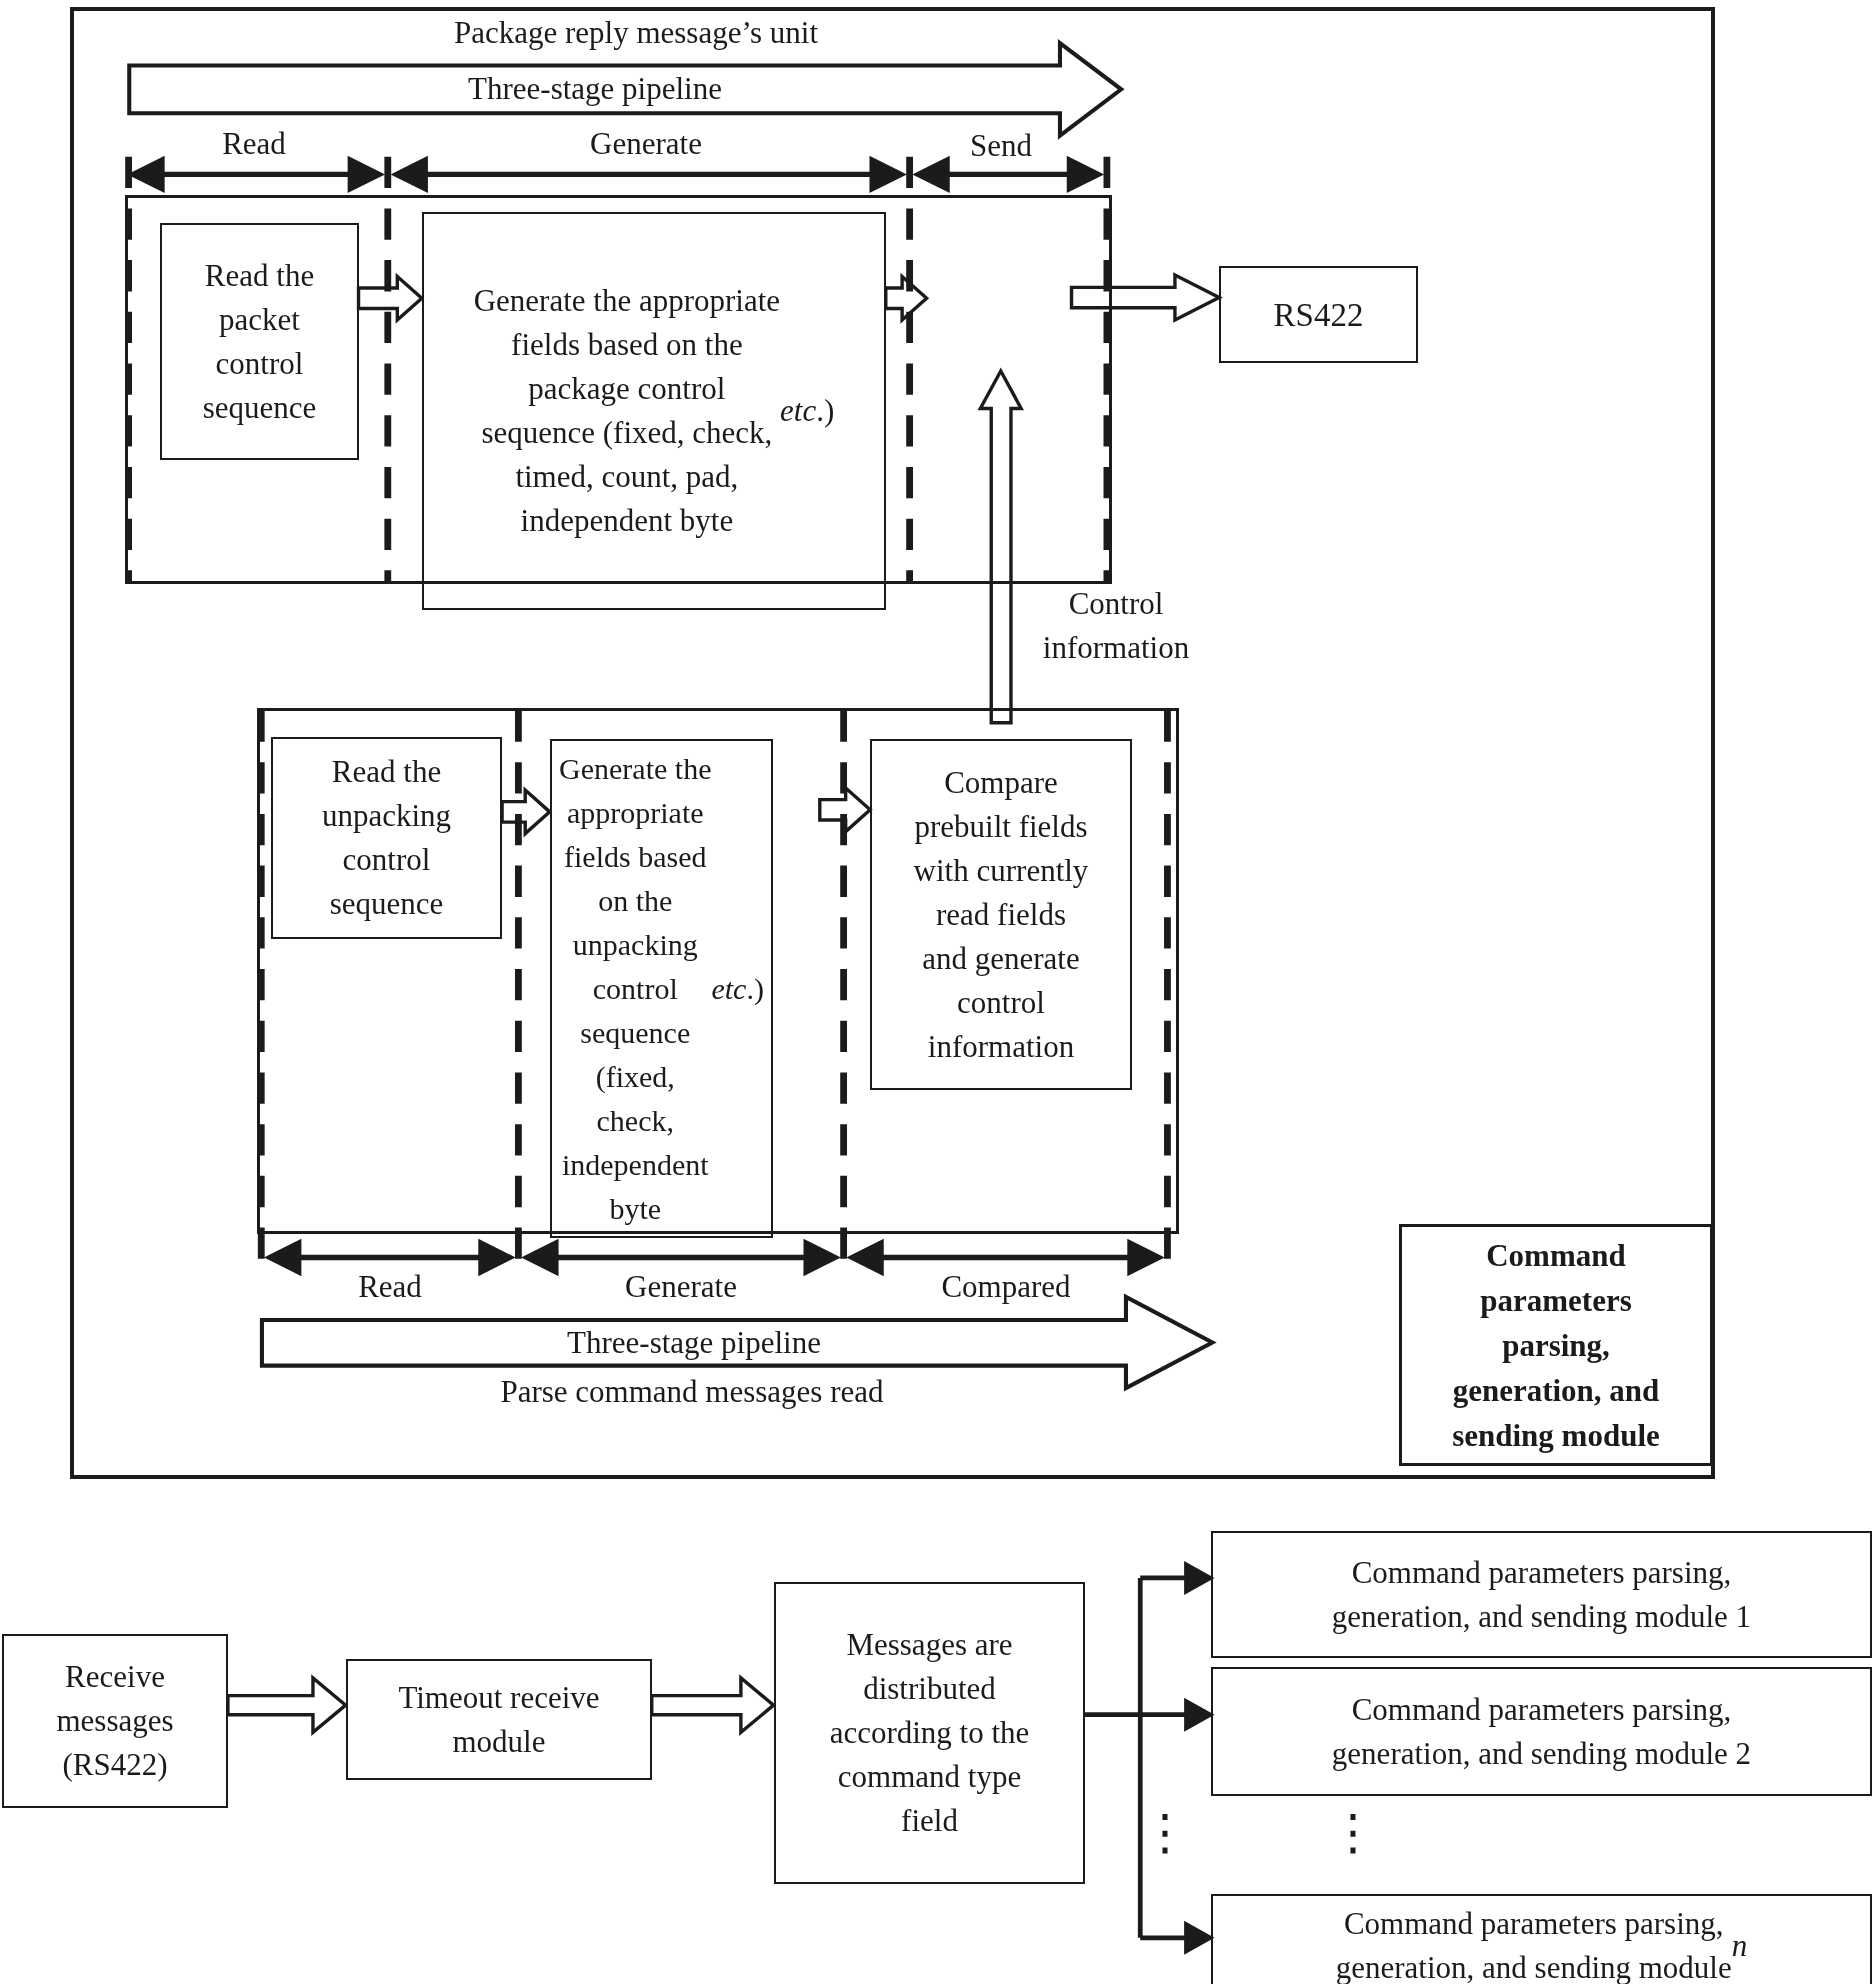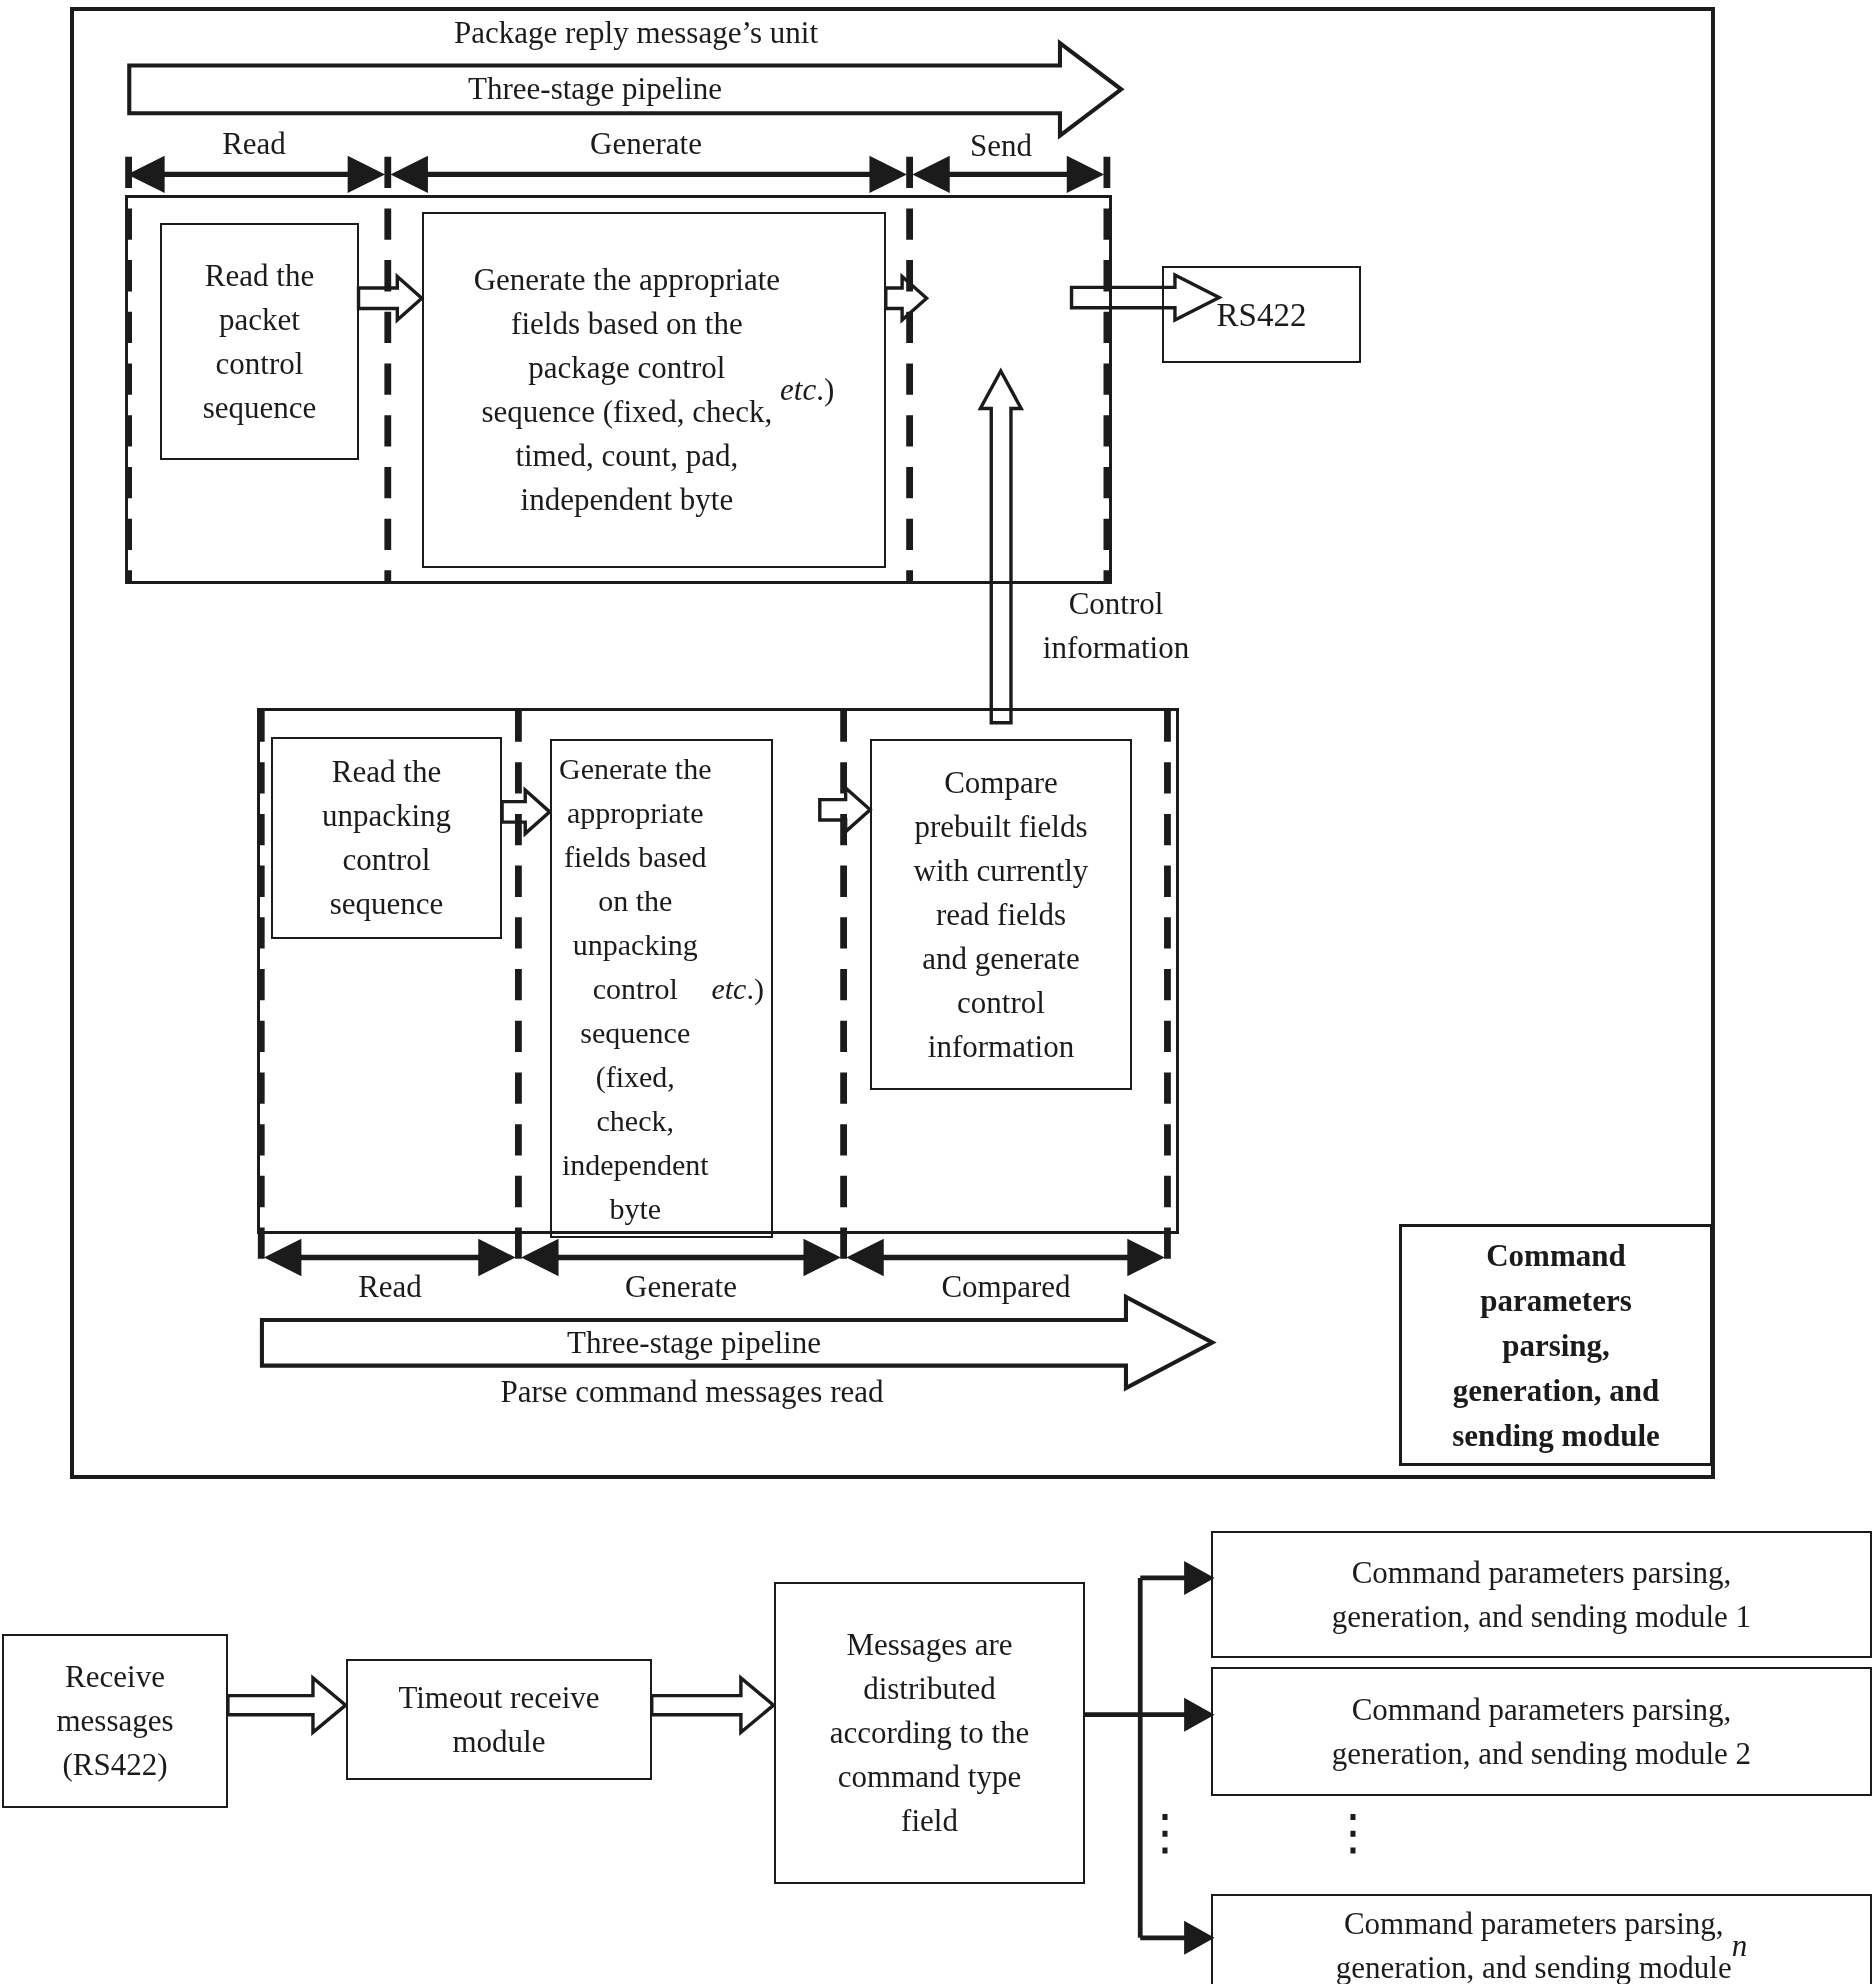--- a/index.html
+++ b/index.html
@@ -96,27 +96,27 @@
   <div class="lbl" style="left:595px;top:89px;">Three-stage pipeline</div>
 
   <div class="lbl" style="left:254px;top:144px;">Read</div>
   <div class="lbl" style="left:646px;top:144px;">Generate</div>
   <div class="lbl" style="left:1001px;top:146px;">Send</div>
 
   <div class="box" style="left:160px;top:207px;width:199px;height:237px;">Read the
 packet
 control
 sequence</div>
-  <div class="box" style="left:422px;top:196px;width:464px;height:356px;">Generate the appropriate
+  <div class="box" style="left:422px;top:196px;width:464px;height:398px;">Generate the appropriate
 fields based on the
 package control
 sequence (fixed, check,
 timed, count, pad,
 independent byte <i>etc</i>.)</div>
-  <div class="box" style="left:1162px;top:250px;width:199px;height:97px;font-size:33px;">RS422</div>
+  <div class="box" style="left:1219px;top:250px;width:199px;height:97px;font-size:33px;">RS422</div>
 
   <div class="lbl" style="left:1116px;top:626px;">Control
 information</div>
 
   <div class="box" style="left:271px;top:721px;width:231px;height:202px;">Read the
 unpacking
 control
 sequence</div>
   <div class="box" style="left:550px;top:723px;width:223px;height:499px;font-size:30px;line-height:44px;">Generate the
 appropriate

